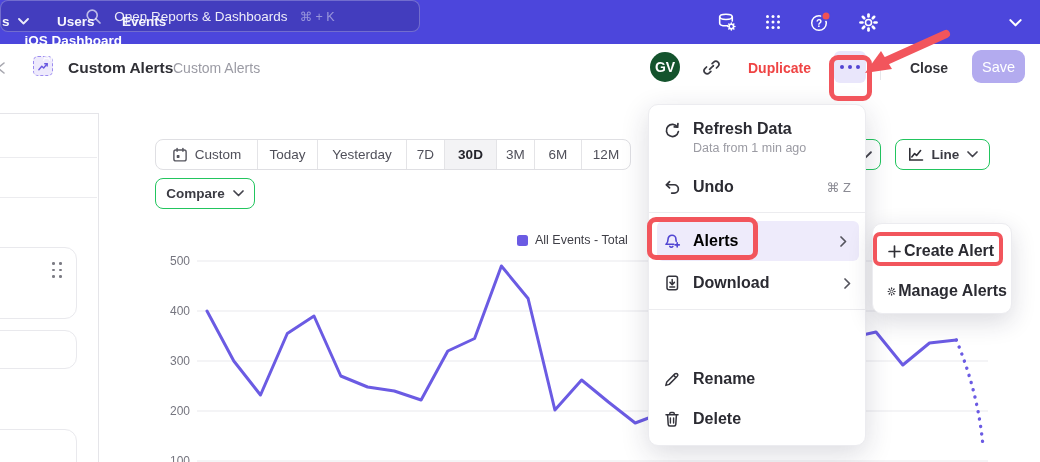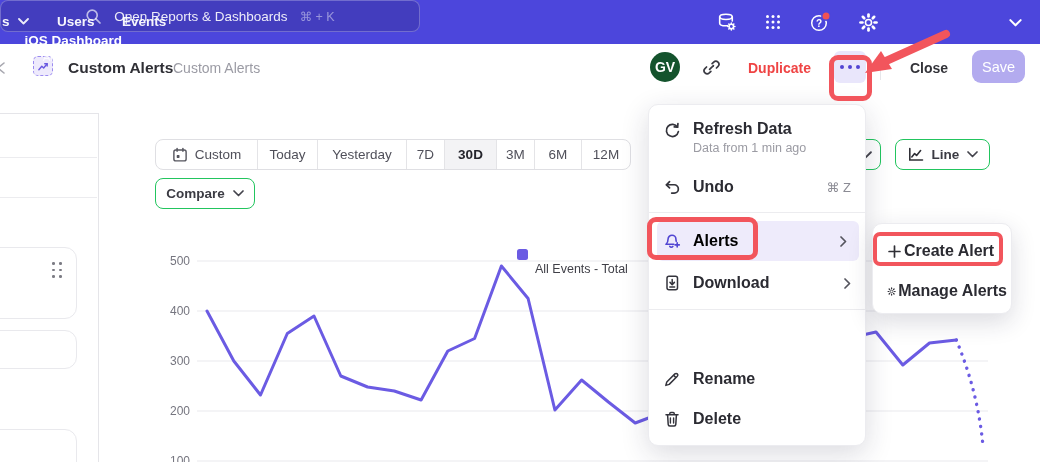--- a/index.html
+++ b/index.html
@@ -55,21 +55,21 @@
   .range-opt.active { background:#f3f3f5; color:#25252c; font-weight:700; }
   .wbtn { position:absolute; height:31px; background:#fff; border:1px solid #22c55e; border-radius:8px;
     display:flex; align-items:center; justify-content:center; gap:8px; font-size:13.5px; font-weight:600; color:#3b3b43; cursor:pointer; }
   #compare-btn { left:155px; top:178px; width:100px; }
   #hidden-frag-btn { left:806px; top:139px; width:75px; z-index:1; justify-content:flex-end; padding-right:8px; }
   #line-btn { left:895px; top:139px; width:95px; }
 
   
   #legend { left:517px; top:233px; display:flex; align-items:center; gap:7px; }
   #legend-swatch { width:11px; height:11px; border-radius:2.5px; }
-  #legend-label { font-size:12.5px; color:#3f3f47;margin-top:29px; }
+  #legend-label { font-size:12.5px; color:#3f3f47; }
   #chart-wrap { left:100px; top:230px; width:940px; height:232px; }
 
   
   #menu { left:648px; top:104px; width:218px; height:342px; background:#fff; border:1px solid #ececf0;
     border-radius:10px; box-shadow:0 8px 28px rgba(30,30,60,.16); z-index:50; }
   .m-row { position:absolute; left:0; width:218px; display:flex; align-items:center; padding:0 16px 0 14px; gap:12px; cursor:pointer; }
   .m-row .ic { width:18px; display:flex; justify-content:center; }
   .m-label { font-size:16px; font-weight:600; color:#2b2b32; }
   .m-sub { font-size:12.5px; color:#9b9ba3; margin-top:3px; }
   .m-right { margin-left:auto; display:flex; align-items:center; }

